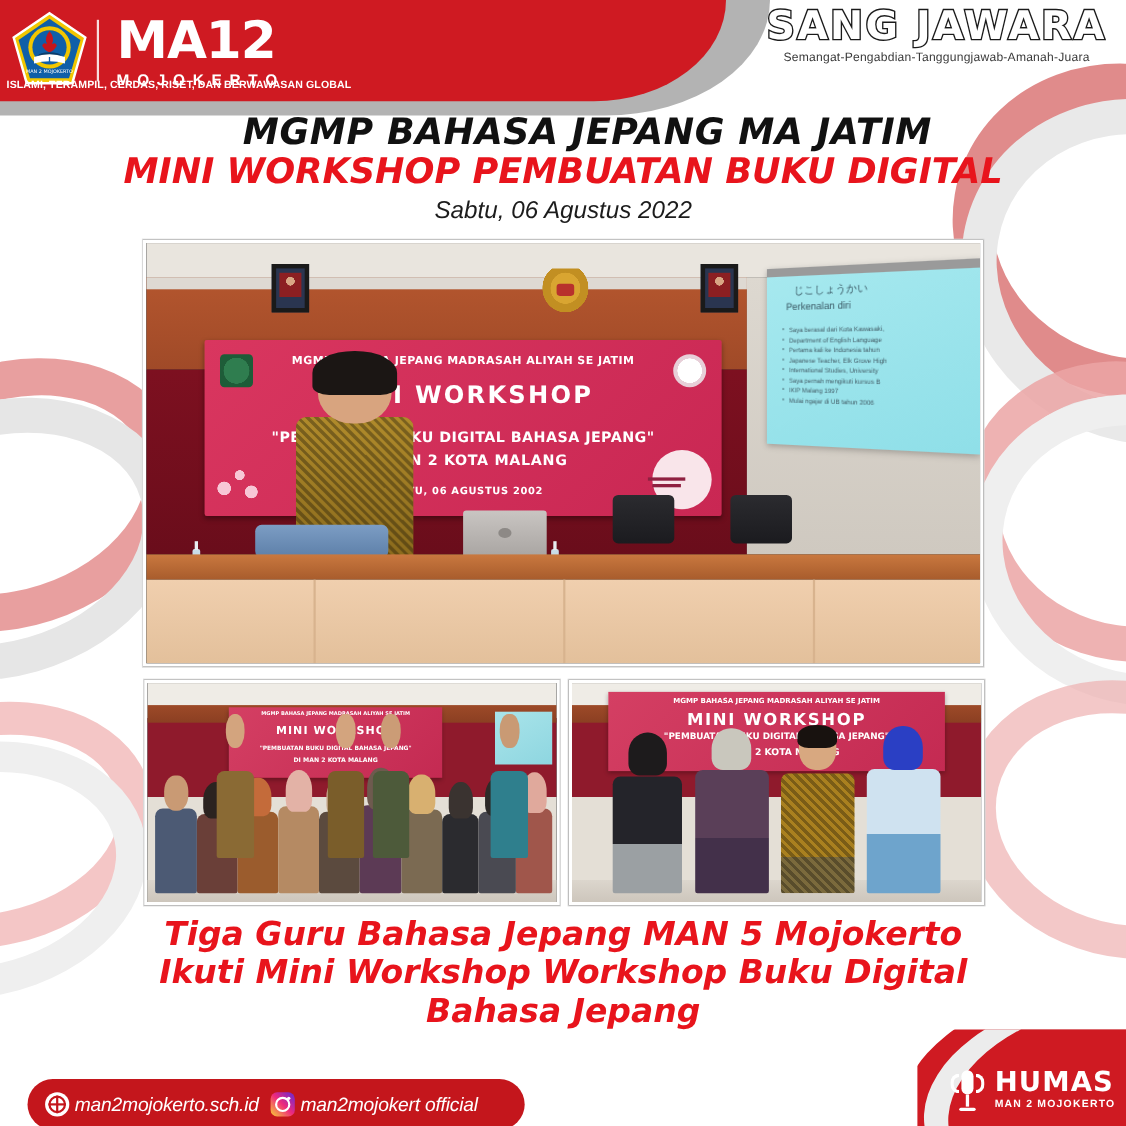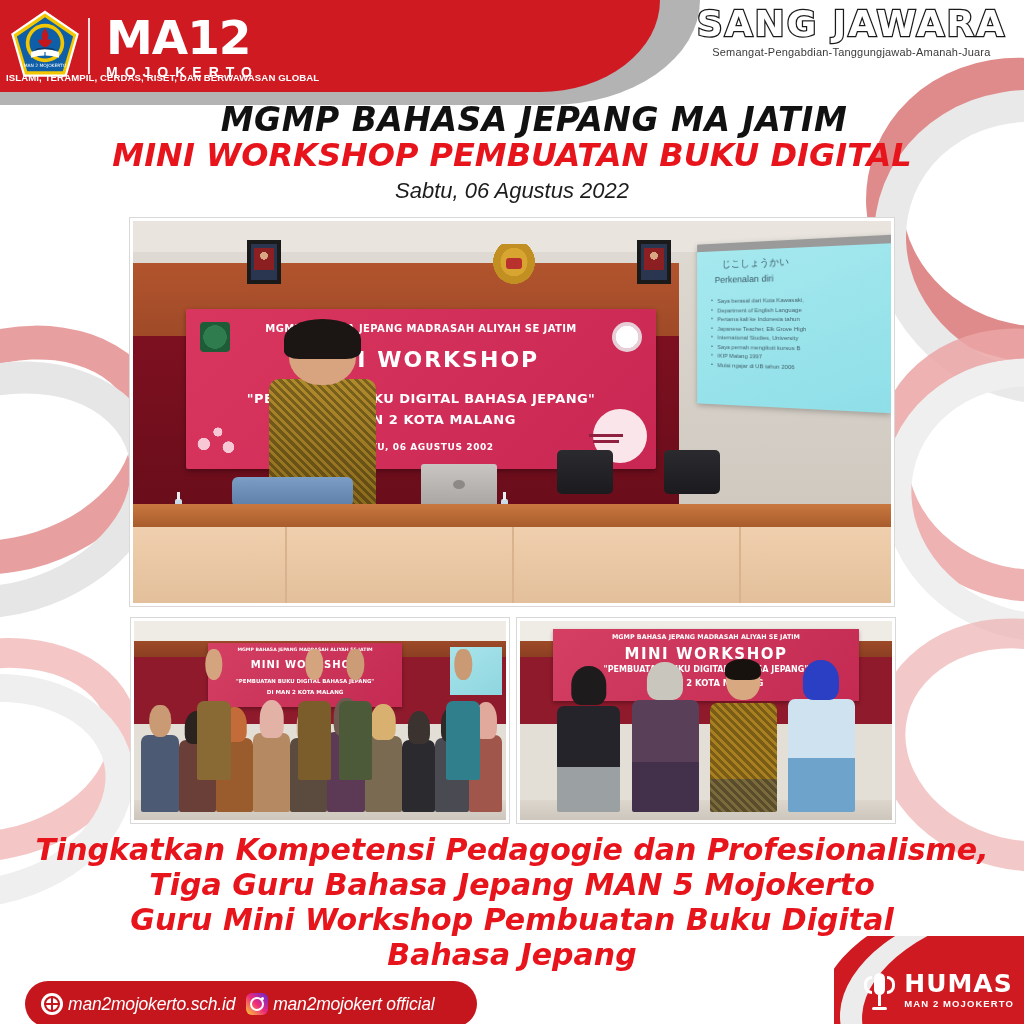--- a/index.html
+++ b/index.html
@@ -543,23 +543,22 @@
         <div class="hj" style="width:54%; height:14%; background:#18120f; top:-1%"></div>
       </div>
       <div class="pp" style="left:72%; width:18%; height:75%">
         <div class="b" style="height:76%; background:linear-gradient(180deg,#cfe2f0 0 52%,#6ea4cc 52%)"></div>
         <div class="hj" style="width:54%; height:27%; background:#2a3fc4"></div>
       </div>
     </div>
   </div>
 
   <div class="caption">
-    <div>Tingkatkan Kompetensi Pedagogie dan Profesionalisme,</div>
     <div>Tiga Guru Bahasa Jepang MAN 5 Mojokerto</div>
-    <div>Guru Mini Workshop Pembuatan Buku Digital</div>
+    <div>Ikuti Mini Workshop Workshop Buku Digital</div>
     <div>Bahasa Jepang</div>
   </div>
 
   <div class="footer-pill">
     <div class="f-item">
       <span class="ic-globe">
           <em></em>
         </span>
       <span class="f-text">man2mojokerto.sch.id</span>
     </div>

